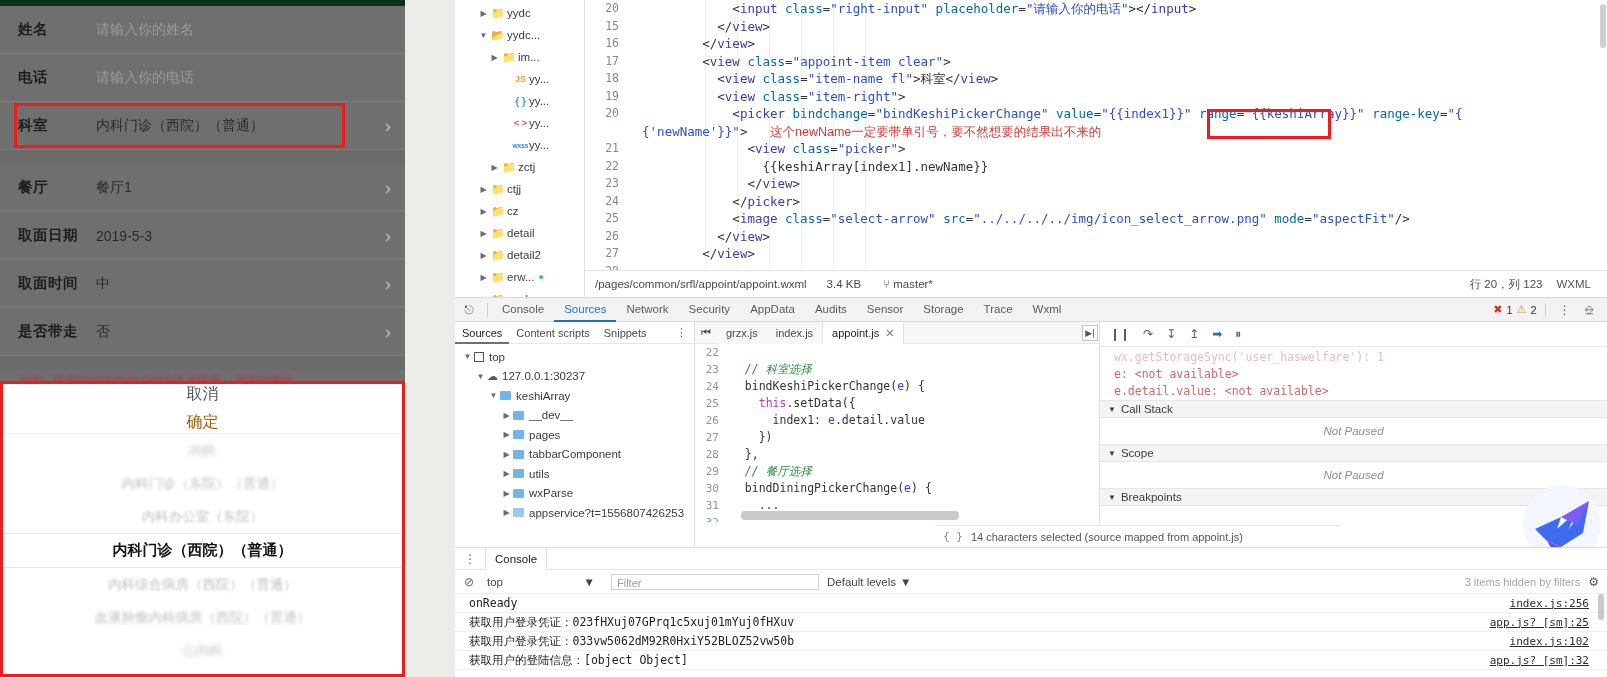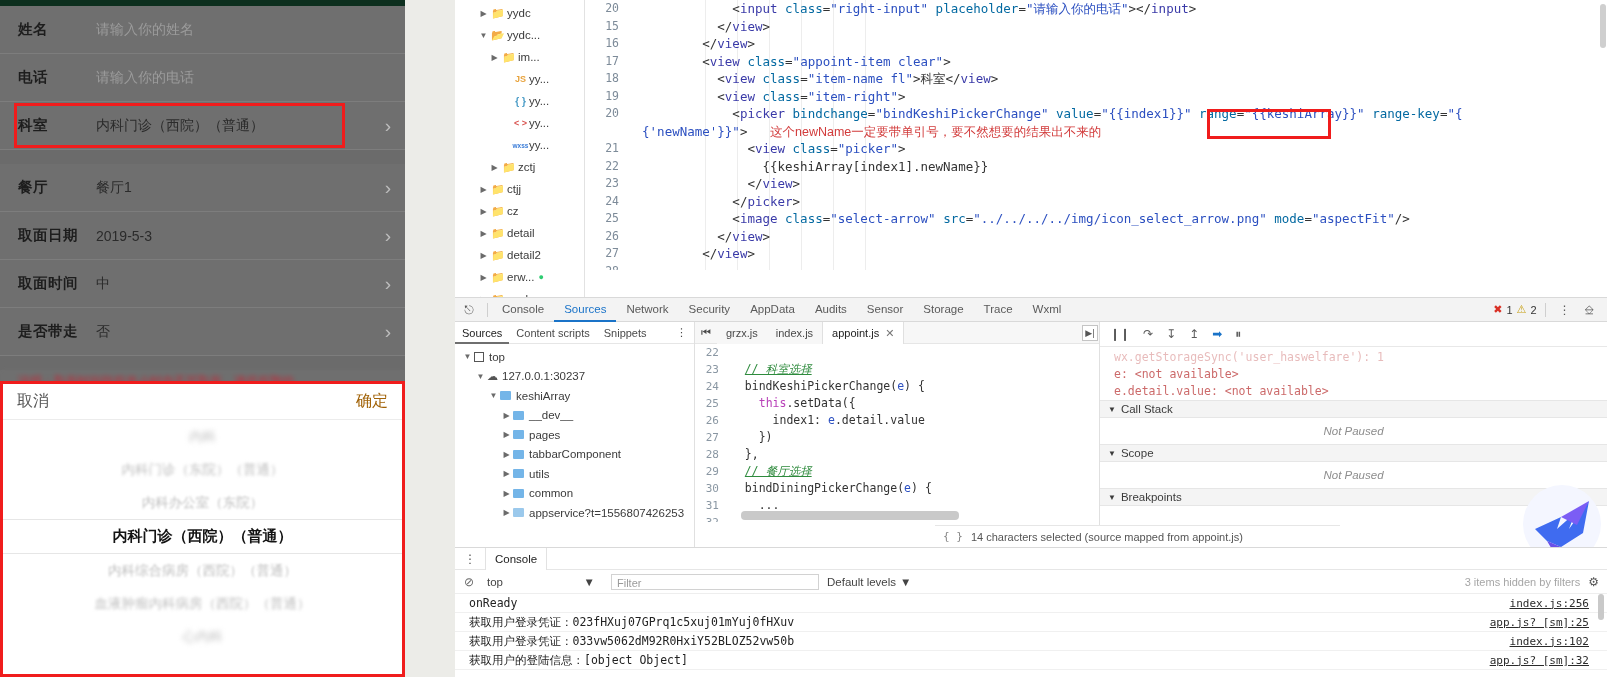--- a/index.html
+++ b/index.html
@@ -24,21 +24,21 @@
   .hl-box { position:absolute; left:14px; right:60px; top:1px; bottom:1px;
             border:3px solid #f01c1c; pointer-events:none; }
   .blur-red { height:22px; display:flex; align-items:center; padding:0 18px;
               color:#c23; font-size:12px; filter:blur(2.2px); opacity:.85;
               white-space:nowrap; overflow:hidden; background:#6f6f6f; }
 
   
   .sheet { position:absolute; left:0; bottom:0; width:405px; height:296px;
            background:#fff; border:3px solid #f01c1c; }
   .sheet-head { display:flex; justify-content:space-between; align-items:center;
-                height:36px; padding:0 14px; border-bottom:1px solid #ececec; }
+                height:50px; padding:0 32px; border-bottom:1px solid #ececec;flex-direction:column; }
   .sheet-cancel{ color:#585858; font-size:16px; }
   .sheet-ok { color:#a16207; font-size:16px; }
   .sheet-list { position:relative; height:242px; }
   .pick { height:33px; display:flex; align-items:center; justify-content:center;
           font-size:13.5px; color:#bfbfbf; white-space:nowrap; }
   .pick.b3 { filter:blur(2.4px); }
   .pick.b2 { filter:blur(1.7px); }
   .pick.b1 { filter:blur(0.9px); }
   .pick.sel { color:#131313; font-size:15px; font-weight:bold; filter:none;
               border-top:1px solid #e6e6e6; border-bottom:1px solid #e6e6e6;
@@ -137,21 +137,21 @@
   .ftab .x{ margin-left:6px; color:#777; }
   .jscode{ position:relative; height:178px; overflow:hidden; background:#fff; }
   .jg{ position:absolute; left:0; top:0; width:30px; text-align:right;
        padding-right:6px; color:#8a97a3; font-size:11px;
        font-family:"DejaVu Sans Mono", monospace; }
   .jg div{ height:17px; line-height:17px; }
   .jc{ position:absolute; left:36px; top:0; right:0;
        font-family:"DejaVu Sans Mono", monospace; font-size:11.5px;
        white-space:pre; color:#333; }
   .jc div{ height:17px; line-height:17px; }
-  .gc{ color:#2e8b3d; font-style:italic;text-decoration:underline; }
+  .gc{ color:#2e8b3d; font-style:italic; }
   .kw{ color:#b83fb8; }
   .pm{ color:#2b4fc0; }
   .jc-hscroll{ position:absolute; left:36px; bottom:2px; right:16px; height:9px; }
   .jc-hscroll i{ position:absolute; left:10px; width:62%; height:9px;
                  background:#c9c9c9; border-radius:4px; }
   .sp-status{ position:absolute; left:240px; top:203px; width:405px; height:22px;
               display:flex; align-items:center; font-size:11px; color:#555;
               border-top:1px solid #e6e6e6; background:#fff; }
   .braces{ margin:0 8px; color:#888; font-family:"DejaVu Sans Mono",monospace; }
 
@@ -383,20 +383,30 @@
             <div>27</div>
             <div>28</div>
           </div>
         <div class="code" id="ed-code"><div>              &lt;<span class="tg">input</span> <span class="at">class</span>=<span class="vl">"right-input"</span> <span class="at">placeholder</span>=<span class="vl">"请输入你的电话"</span>&gt;&lt;/<span class="tg">input</span>&gt;</div><div>            &lt;/<span class="tg">view</span>&gt;</div><div>          &lt;/<span class="tg">view</span>&gt;</div><div>          &lt;<span class="tg">view</span> <span class="at">class</span>=<span class="vl">"appoint-item clear"</span>&gt;</div><div>            &lt;<span class="tg">view</span> <span class="at">class</span>=<span class="vl">"item-name fl"</span>&gt;科室&lt;/<span class="tg">view</span>&gt;</div><div>            &lt;<span class="tg">view</span> <span class="at">class</span>=<span class="vl">"item-right"</span>&gt;</div><div>              &lt;<span class="tg">picker</span> <span class="at">bindchange</span>=<span class="vl">"bindKeshiPickerChange"</span> <span class="at">value</span>=<span class="vl">"{{index1}}"</span> <span class="at">range</span>=<span class="vl">"{{keshiArray}}"</span> <span class="at">range-key</span>=<span class="vl">"{</span></div><div>  <span class="vl">{'newName'}}"</span>&gt;   <span class="cmt-red">这个newName一定要带单引号，要不然想要的结果出不来的</span></div><div>                &lt;<span class="tg">view</span> <span class="at">class</span>=<span class="vl">"picker"</span>&gt;</div><div>                  {{keshiArray[index1].newName}}</div><div>                &lt;/<span class="tg">view</span>&gt;</div><div>              &lt;/<span class="tg">picker</span>&gt;</div><div>              &lt;<span class="tg">image</span> <span class="at">class</span>=<span class="vl">"select-arrow"</span> <span class="at">src</span>=<span class="vl">"../../../../img/icon_select_arrow.png"</span> <span class="at">mode</span>=<span class="vl">"aspectFit"</span>/&gt;</div><div>            &lt;/<span class="tg">view</span>&gt;</div><div>          &lt;/<span class="tg">view</span>&gt;</div><div>&nbsp;</div></div>
         <div class="newname-box"></div>
         <div class="vscroll">
           <i style="top:4px;height:44px"></i>
         </div>
       </div>
 
+      <div class="editor-status">
+        <span class="es-path">/pages/common/srfl/appoint/appoint.wxml</span>
+        <span class="es-size">3.4 KB</span>
+        <span class="es-branch">
+          <span>⑂</span>
+          <span>master*</span>
+        </span>
+        <span class="es-right">行 20，列 123</span>
+        <span class="es-lang">WXML</span>
+      </div>
     </div>
 
     <div class="dt-tabs">
       <div class="dt-insp">⎋</div>
       <div class="dt-sep"></div>
       <div id="dt-tablist" style="display:flex;align-items:center">
           <span class="dt-tab">Console</span>
           <span class="dt-tab on">Sources</span>
           <span class="dt-tab">Network</span>
           <span class="dt-tab">Security</span>
@@ -459,21 +469,21 @@
               <span>tabbarComponent</span>
             </div>
             <div class="snode" style="padding-left: 45px;">
               <span class="tw">▶</span>
               <span class="sfol"></span>
               <span>utils</span>
             </div>
             <div class="snode" style="padding-left: 45px;">
               <span class="tw">▶</span>
               <span class="sfol"></span>
-              <span>common</span>
+              <span>wxParse</span>
             </div>
             <div class="snode" style="padding-left: 45px;">
               <span class="tw">▶</span>
               <span class="sfol" style="background:#9bc9ec"></span>
               <span>appservice?t=1556807426253</span>
             </div>
           </div>
       </div>
 
       <div class="sp-mid">

